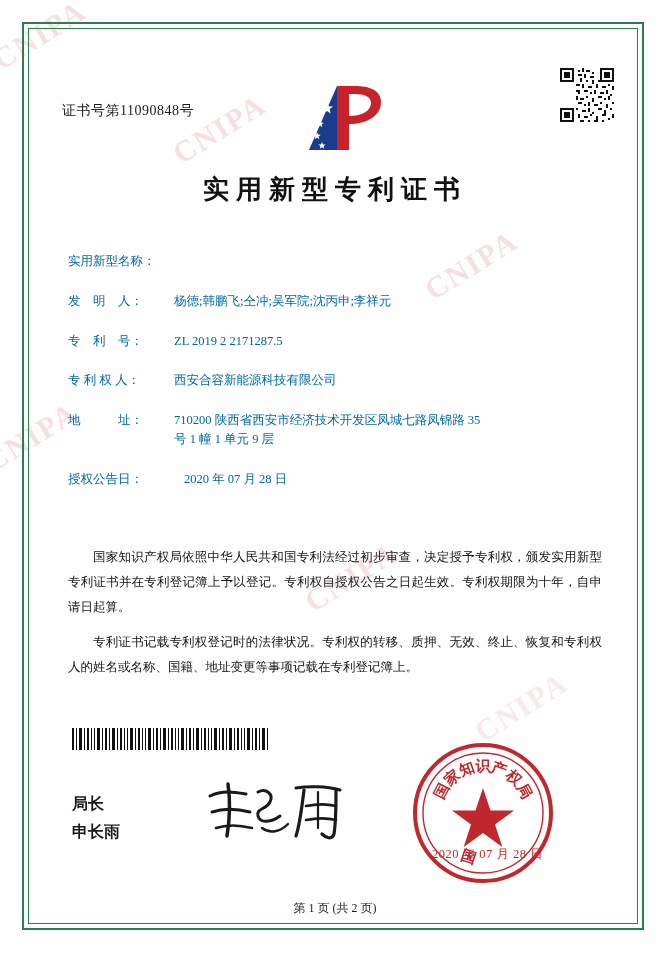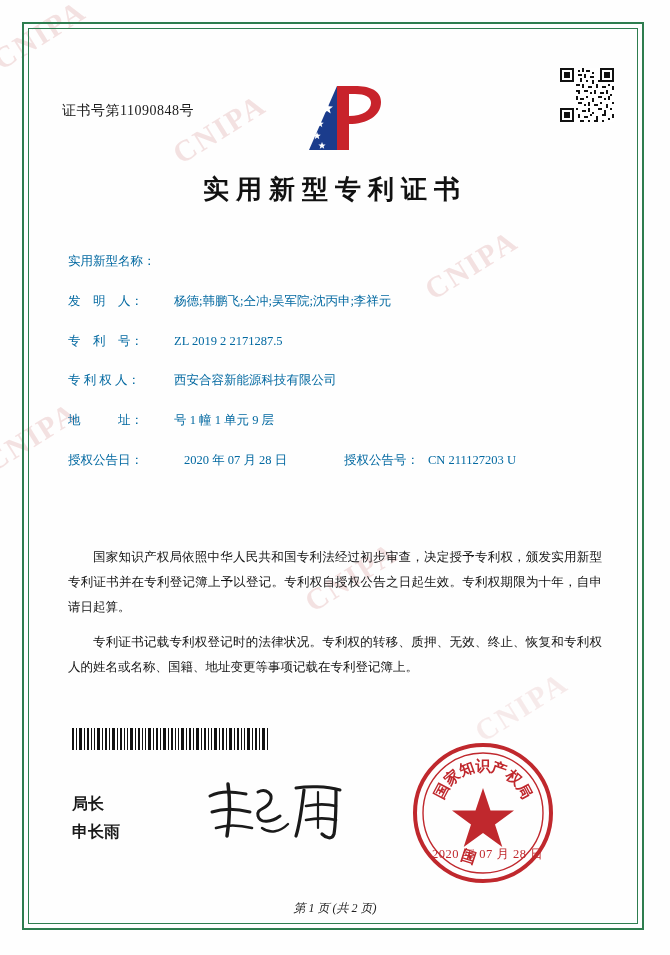--- a/index.html
+++ b/index.html
@@ -190,21 +190,20 @@
   }
 
   
   .page-footer {
     position: absolute;
     left: 0; right: 0; top: 900px;
     text-align: center;
     font-size: 12px;
     font-family: "Liberation Serif", "DejaVu Serif", serif;
     color: #222;
-    font-style: italic;
   }
 </style>
 </head>
 <body>
 
 <div id="certificate">
 
   <div class="watermark wm1">CNIPA</div>
   <div class="watermark wm2">CNIPA</div>
   <div class="watermark wm3">CNIPA</div>
@@ -337,32 +336,29 @@
 
 
     <div class="field-row">
       <div class="field-label">专 利 权 人：</div>
       <div class="field-value">西安合容新能源科技有限公司</div>
     </div>
 
     <div class="field-row">
       <div class="field-label">地　　　址：</div>
       <div class="field-value">
+        <span>710200 陕西省西安市经济技术开发区凤城七路凤锦路 35</span>
         <span class="addr-line2">号 1 幢 1 单元 9 层</span>
       </div>
     </div>
 
     <div class="field-row two-col">
       <div class="c1">
         <div class="field-label">授权公告日：</div>
         <div class="field-value">2020 年 07 月 28 日</div>
-      </div>
-      <div class="c2">
-        <div class="field-label">授权公告号：</div>
-        <div class="field-value">CN 211127203 U</div>
       </div>
     </div>
 
   </div>
 
   <div class="paragraphs">
     <p>国家知识产权局依照中华人民共和国专利法经过初步审查，决定授予专利权，颁发实用新型专利证书并在专利登记簿上予以登记。专利权自授权公告之日起生效。专利权期限为十年，自申请日起算。</p>
     <p>专利证书记载专利权登记时的法律状况。专利权的转移、质押、无效、终止、恢复和专利权人的姓名或名称、国籍、地址变更等事项记载在专利登记簿上。</p>
   </div>
 

